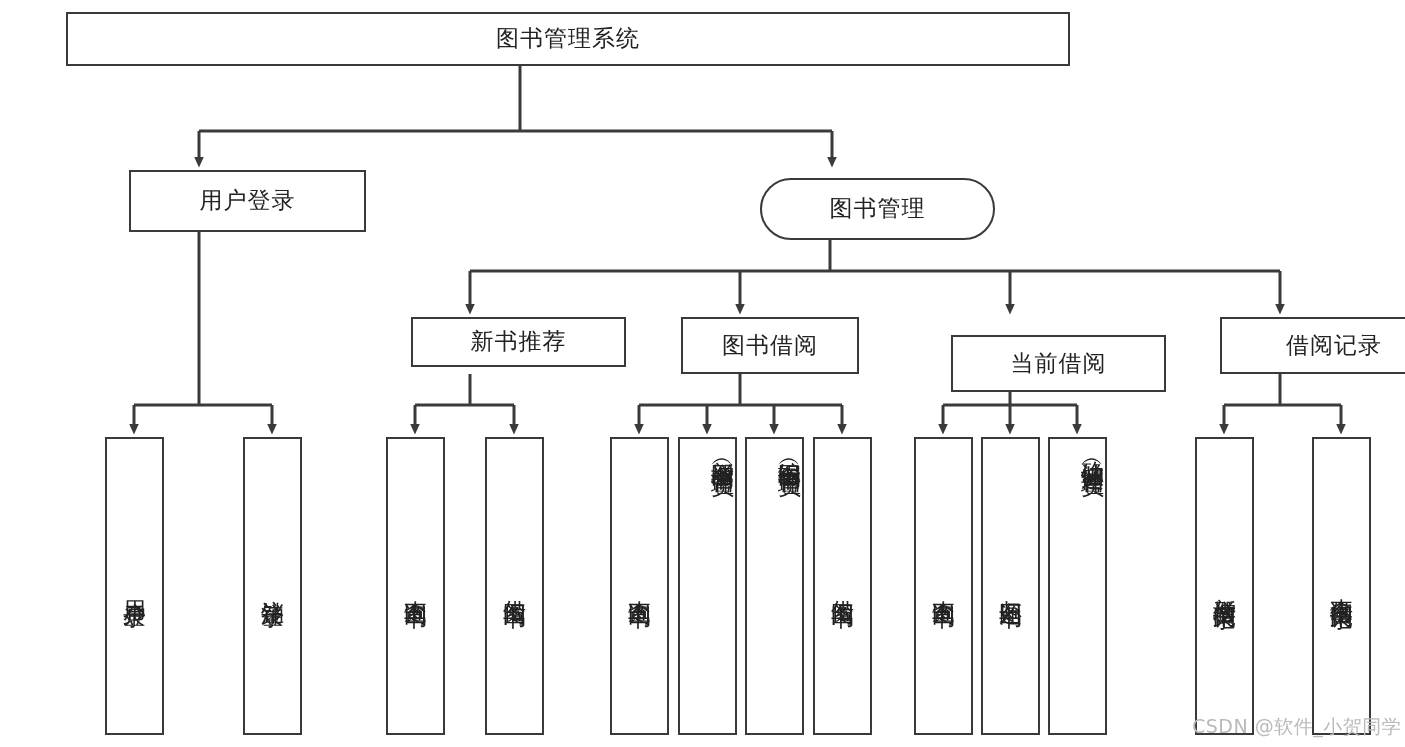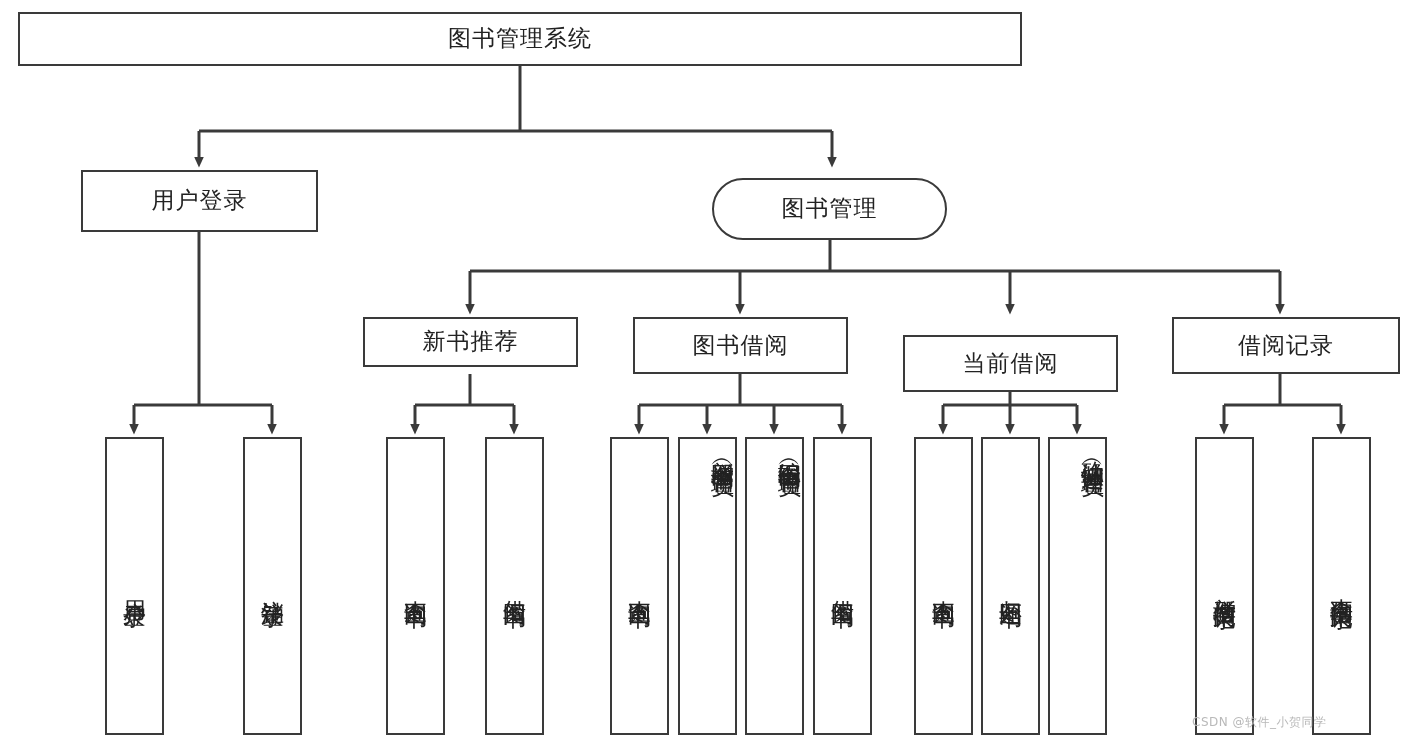--- a/index.html
+++ b/index.html
@@ -30,40 +30,41 @@
     border: 2.5px solid #3a3a3a;
     display: flex;
     align-items: center;
     justify-content: center;
     color: #222222;
   }
   .node.horiz {
     font-size: 23px;
     letter-spacing: 1px;
     line-height: 1.2;
+    margin-left: 48px;
   }
   .node.vert {
     font-size: 23px;
     letter-spacing: 2px;
     line-height: 1.08;
     writing-mode: vertical-rl;
     text-orientation: upright;
     align-items: flex-start;
     justify-content: flex-start;
     padding-top: 4px;
     white-space: nowrap;
   }
   .node.vert.center {
     align-items: center;
     justify-content: center;
     padding-top: 0;
   }
   .watermark {
     position: absolute;
-    font-size: 12px;
+    font-size: 19px;
     color: #b9b9b9;
     letter-spacing: 0.5px;
     white-space: nowrap;
     font-family: "DejaVu Sans", "Liberation Sans", sans-serif;
   }
 </style>
 </head>
 <body>
 
 <div id="canvas">
@@ -125,21 +126,21 @@
   <div class="node horiz" style="left:81px; top:170px; width:237px; height:62px;">
     <span>用户登录</span>
   </div>
   <div class="node horiz" style="left:712px; top:178px; width:235px; height:62px;border-radius:31px;">
     <span>图书管理</span>
   </div>
 
   <div class="node horiz" style="left:363px; top:317px; width:215px; height:50px;">
     <span>新书推荐</span>
   </div>
-  <div class="node horiz" style="left:633px; top:317px; width:215px; height:57px;">
+  <div class="node horiz" style="left:633px; top:317px; width:178px; height:57px;">
     <span>图书借阅</span>
   </div>
   <div class="node horiz" style="left:903px; top:335px; width:215px; height:57px;">
     <span>当前借阅</span>
   </div>
   <div class="node horiz" style="left:1172px; top:317px; width:228px; height:57px;">
     <span>借阅记录</span>
   </div>
 
   <div class="node vert center" style="left:105px; top:437px; width:59px; height:298px;">

